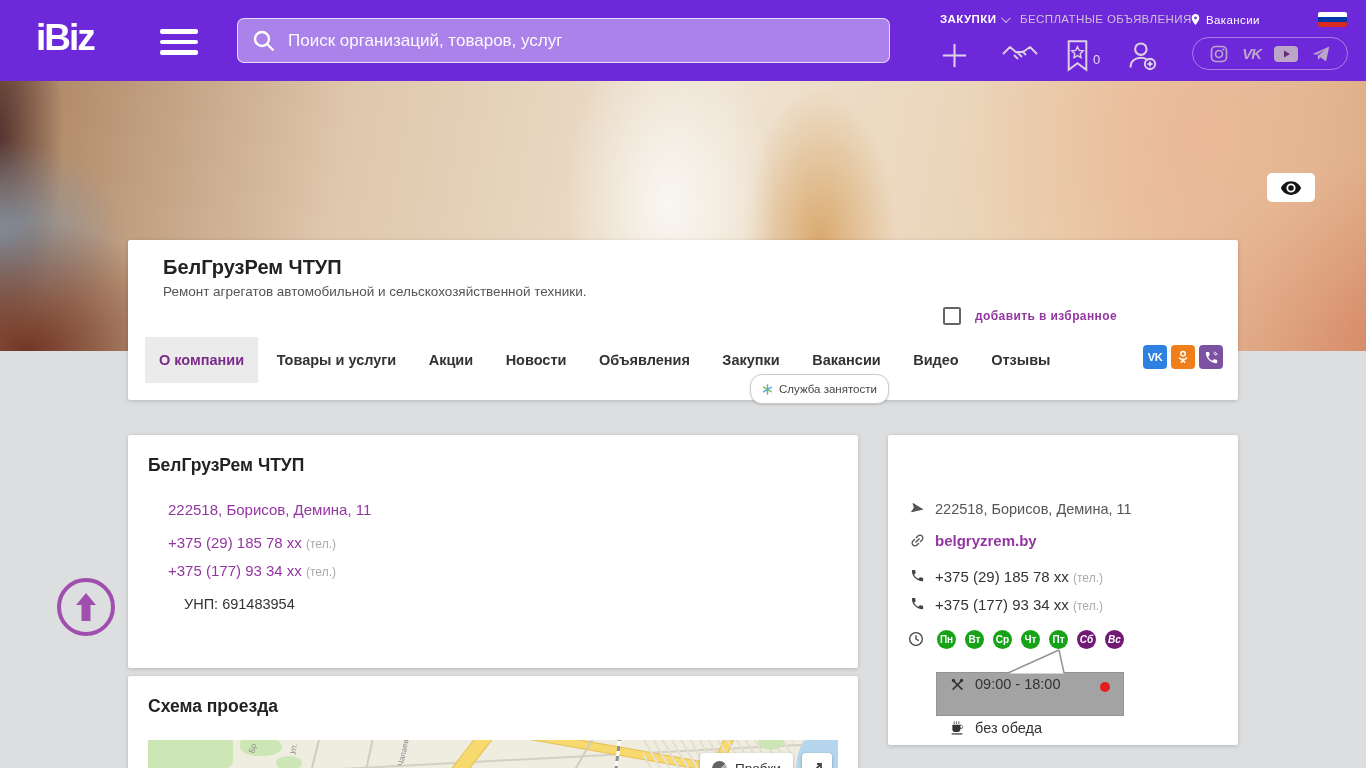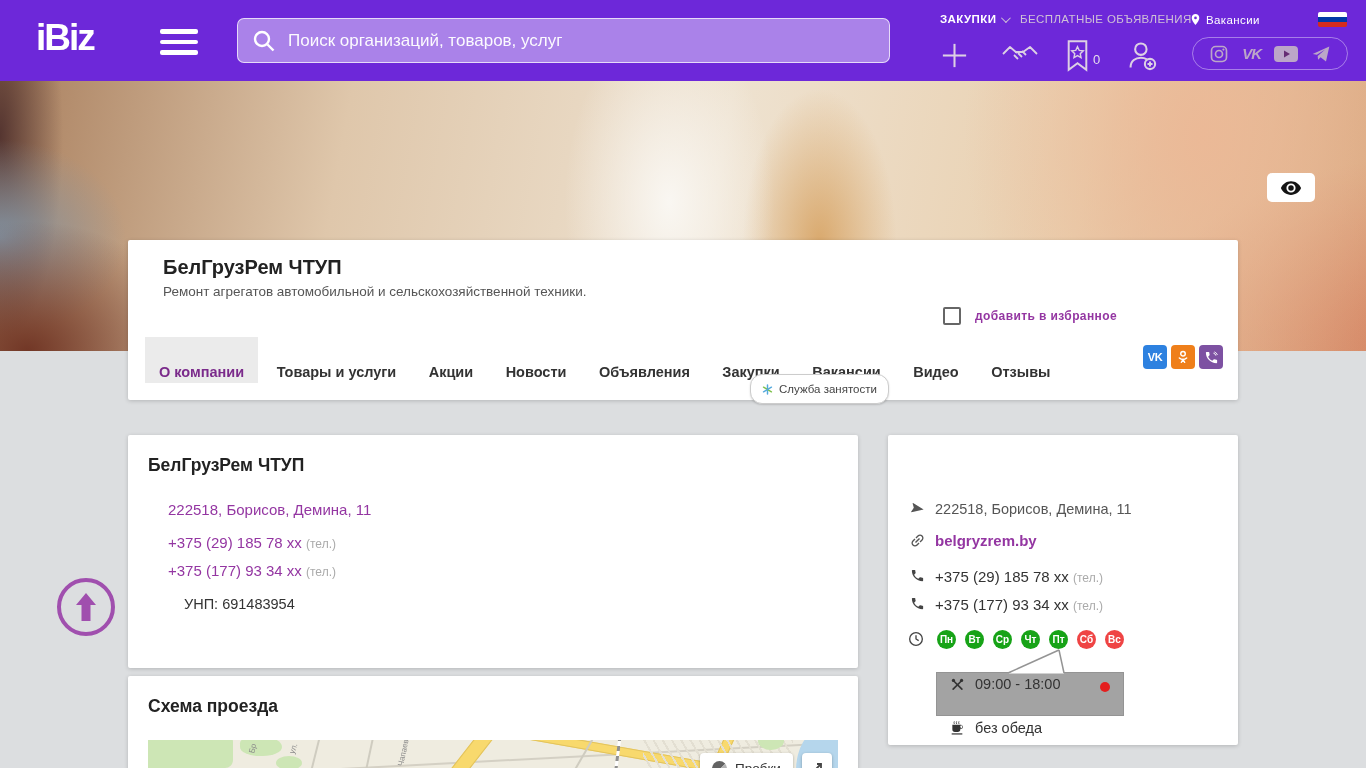--- a/index.html
+++ b/index.html
@@ -46,21 +46,21 @@
 
   
   .card { position:absolute; background:#fff; border-radius:2px; box-shadow:0 1px 4px rgba(0,0,0,.18); }
   .topcard { left:128px; top:240px; width:1110px; height:160px; z-index:20; }
   .tc-title { position:absolute; left:35px; top:16px; font-size:20px; font-weight:bold; color:#222; }
   .tc-sub { position:absolute; left:35px; top:44px; font-size:13.5px; color:#555; }
   .fav { position:absolute; left:815px; top:67px; display:flex; align-items:center; cursor:pointer; }
   .fav .box { width:18px; height:18px; border:2px solid #666; border-radius:2px; background:#fff; }
   .fav .lbl { margin-left:14px; color:#9436a2; font-weight:bold; font-size:12px; letter-spacing:.4px; }
   .tabs { position:absolute; left:17px; top:97px; height:46px; white-space:nowrap; }
-  .tab { display:inline-block; height:46px; line-height:46px; padding:12px 14px; font-size:14.5px; font-weight:bold; color:#333; cursor:pointer; }
+  .tab { display:inline-block; height:46px; line-height:46px; padding:0 14px; font-size:14.5px; font-weight:bold; color:#333; cursor:pointer; }
   .tab.active { background:#ebebeb; color:#7b2b8b; }
   .tabsocial { position:absolute; left:1015px; top:105px; display:flex; gap:4px; }
   .sq { width:24px; height:24px; border-radius:4px; display:flex; align-items:center; justify-content:center; cursor:pointer; }
   .sq-vk { background:#2d81e0; color:#fff; font-weight:bold; font-size:11px; letter-spacing:-.5px; }
   .sq-ok { background:#ef7f1a; }
   .sq-viber { background:#7d51a2; }
   .pill { position:absolute; left:622px; top:134px; height:23px; background:#fff; border:1px solid #ccc; border-radius:12px; box-shadow:0 1px 2px rgba(0,0,0,.15); display:flex; align-items:center; padding:14px 11px; font-size:11.5px; color:#444; z-index:25; }
   .pill svg { margin-right:6px; }
 
   .leftcard { left:128px; top:435px; width:730px; height:233px; }
@@ -81,21 +81,21 @@
 
   .rightcard { left:888px; top:435px; width:350px; height:310px; }
   .crow { position:absolute; left:20px; display:flex; align-items:flex-start; }
   .crow .ic { width:18px; flex:0 0 18px; margin-right:9px; display:flex; justify-content:center; }
   .ct-address { top:66px; font-size:14.5px; color:#555; }
   .ct-site { top:97px; font-size:15px; font-weight:bold; color:#9436a2; cursor:pointer; }
   .ct-phone { font-size:15px; color:#333; }
   .days { position:absolute; left:49px; top:195px; display:flex; gap:9px; }
   .day { width:19px; height:19px; border-radius:50%; color:#fff; font-size:10px; font-weight:bold; text-align:center; line-height:19px; }
   .day.open { background:#17a317; }
-  .day.closed { background:#ef4444; }
+  .day.closed { background:#701a75;font-style:italic; }
   .clockpos { position:absolute; left:20px; top:196px; }
   .tip { position:absolute; left:48px; top:237px; width:188px; height:44px; background:#a3a3a3; border:1.5px solid #949494; z-index:2; }
   .tip-row { position:absolute; left:10px; display:flex; align-items:center; font-size:14.5px; color:#333; }
   .tip-row .ic { width:20px; margin-right:8px; display:flex; justify-content:center; }
   .tip-dot { position:absolute; right:13px; top:9px; width:10px; height:10px; border-radius:50%; background:#e41e1e; }
   .tail { position:absolute; left:48px; top:205px; width:188px; height:34px; z-index:3; pointer-events:none; }
 
   .scrolltop { position:absolute; left:57px; top:578px; width:58px; height:58px; border:4px solid #a04fae; border-radius:50%; display:flex; align-items:center; justify-content:center; cursor:pointer; z-index:15; }
 </style>
 </head>

